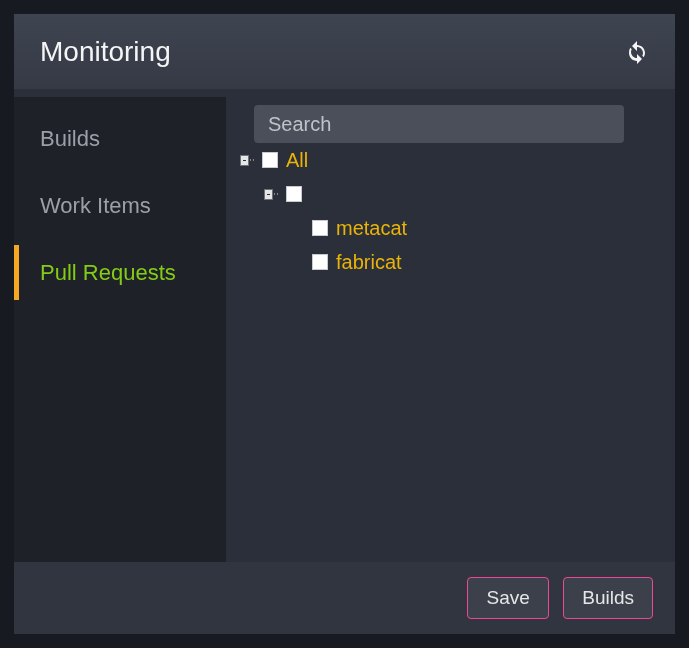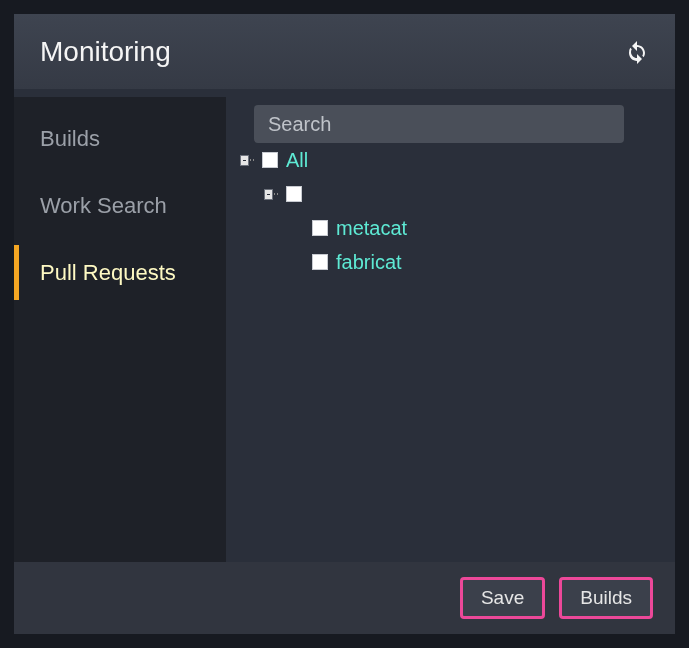--- a/index.html
+++ b/index.html
@@ -63,21 +63,21 @@
     display: flex;
     align-items: center;
     padding-left: 26px;
     font-size: 22px;
     color: #9ba0a8;
     cursor: pointer;
     position: relative;
     box-sizing: border-box;
   }
   .sidebar-item.selected {
-    color: #fef9c3;
+    color: #84cc16;
   }
   .sidebar-item.selected::before {
     content: "";
     position: absolute;
     left: 0;
     top: 6px;
     bottom: 6px;
     width: 5px;
     background: #f5a623;
   }
@@ -103,21 +103,21 @@
     font-size: 20px;
     padding: 0 14px;
     box-sizing: border-box;
     outline: none;
   }
   .search-input::placeholder { color: #bfc3c9; }
 
   .tree {
     padding-left: 0;
     font-size: 20px;
-    color: #5eead4;
+    color: #eab308;
   }
   .tree-row {
     display: flex;
     align-items: center;
     height: 34px;
     gap: 8px;
   }
   .expander {
     width: 14px;
     height: 14px;
@@ -173,21 +173,21 @@
     justify-content: flex-end;
     gap: 14px;
     padding-right: 22px;
     box-sizing: border-box;
   }
   .btn {
     height: 42px;
     min-width: 82px;
     padding: 0 18px;
     background: #3b404b;
-    border: 3px solid #ec4899;
+    border: 1px solid #ec4899;
     border-radius: 4px;
     color: #e6e6e6;
     font-size: 19px;
     display: flex;
     align-items: center;
     justify-content: center;
     cursor: pointer;
     box-sizing: border-box;
   }
 </style>
@@ -205,21 +205,21 @@
     </div>
   </div>
 
   <div class="body">
 
     <div class="sidebar">
       <div class="sidebar-item">
         <span>Builds</span>
       </div>
       <div class="sidebar-item">
-        <span>Work Search</span>
+        <span>Work Items</span>
       </div>
       <div class="sidebar-item selected">
         <span>Pull Requests</span>
       </div>
     </div>
 
     <div class="content">
       <div class="search-wrap">
         <input class="search-input" type="text" placeholder="Search" style="">
       </div>

